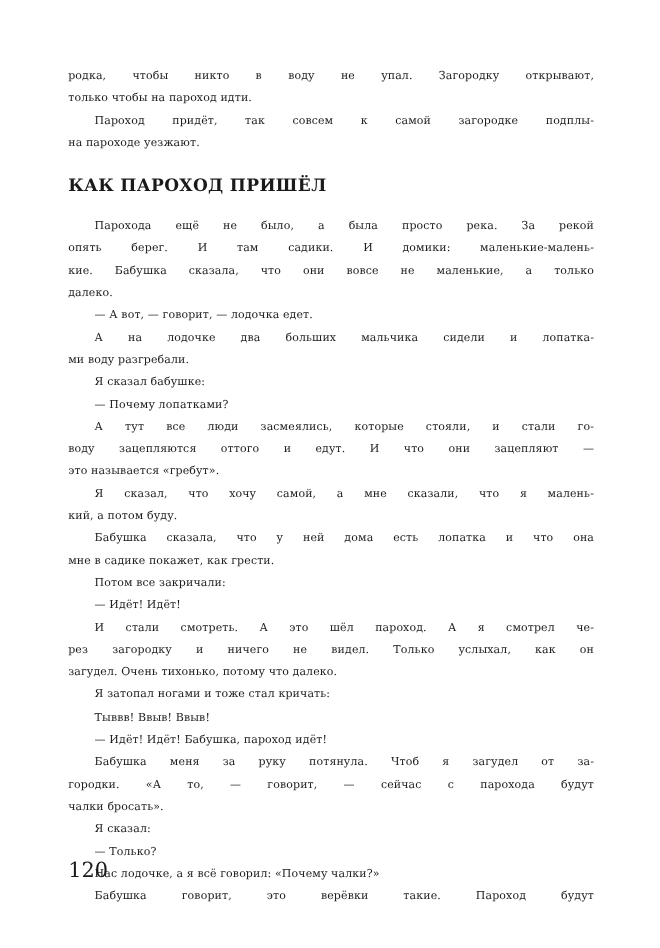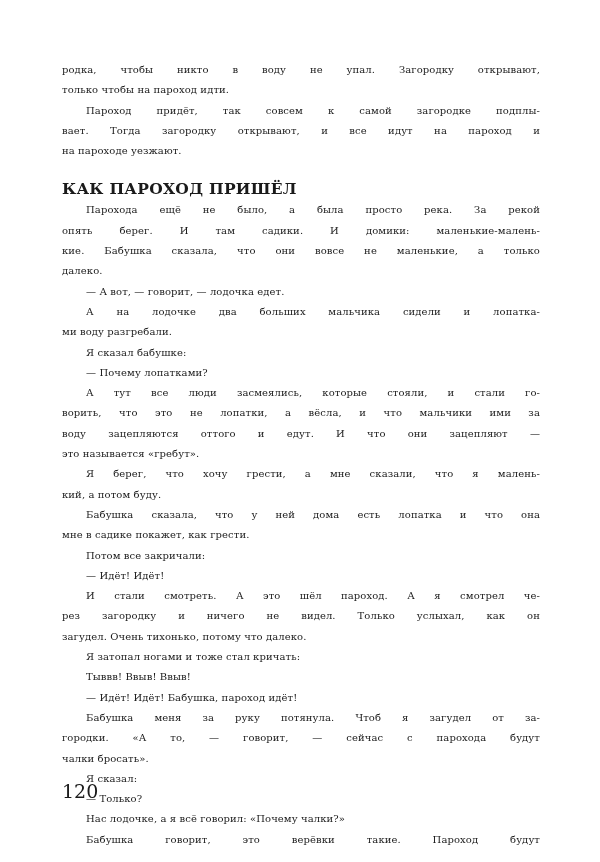--- a/index.html
+++ b/index.html
@@ -9,52 +9,50 @@
   }
   .page { position: absolute; left: 62px; top: 60px; width: 478px; }
   .line {
     font-size: 10px; line-height: 20.3px; height: 20.3px; white-space: nowrap;
     text-align: justify; text-align-last: justify; letter-spacing: 0.1px;
   }
   .line.last { text-align-last: left; }
   .line.indent { padding-left: 24px; }
   .heading {
     font-family: "DejaVu Serif", "Liberation Serif", serif; font-weight: bold;
-    font-size: 15.5px; line-height: 20px; margin-top: 18px; margin-bottom: 1px;
+    font-size: 15.5px; line-height: 20px; margin-top: 18px; margin-bottom: 17px;
     letter-spacing: 0.3px;
   }
   .pagenum { position: absolute; left: 62px; top: 780px; font-size: 19px; }
 </style>
 </head>
 <body>
 
 <div class="page">
   <div id="intro">
       <div class="line">родка, чтобы никто в воду не упал. Загородку открывают,</div>
       <div class="line last">только чтобы на пароход идти.</div>
       <div class="line indent">Пароход придёт, так совсем к самой загородке подплы-</div>
-      <div class="line">вает. Тогда загородку открывают, и все идут на пароход и</div>
       <div class="line last">на пароходе уезжают.</div>
     </div>
   <div class="heading">КАК ПАРОХОД ПРИШЁЛ</div>
   <div id="body">
       <div class="line indent">Парохода ещё не было, а была просто река. За рекой</div>
       <div class="line">опять берег. И там садики. И домики: маленькие-малень-</div>
       <div class="line">кие. Бабушка сказала, что они вовсе не маленькие, а только</div>
       <div class="line last">далеко.</div>
       <div class="line indent last">— А вот, — говорит, — лодочка едет.</div>
       <div class="line indent">А на лодочке два больших мальчика сидели и лопатка-</div>
       <div class="line last">ми воду разгребали.</div>
       <div class="line indent last">Я сказал бабушке:</div>
       <div class="line indent last">— Почему лопатками?</div>
       <div class="line indent">А тут все люди засмеялись, которые стояли, и стали го-</div>
-      <div class="line">ворить, что это не лопатки, а вёсла, и что мальчики ими за</div>
       <div class="line">воду зацепляются оттого и едут. И что они зацепляют —</div>
       <div class="line last">это называется «гребут».</div>
-      <div class="line indent">Я берег, что хочу грести, а мне сказали, что я малень-</div>
+      <div class="line indent">Я сказал, что хочу самой, а мне сказали, что я малень-</div>
       <div class="line last">кий, а потом буду.</div>
       <div class="line indent">Бабушка сказала, что у ней дома есть лопатка и что она</div>
       <div class="line last">мне в садике покажет, как грести.</div>
       <div class="line indent last">Потом все закричали:</div>
       <div class="line indent last">— Идёт! Идёт!</div>
       <div class="line indent">И стали смотреть. А это шёл пароход. А я смотрел че-</div>
       <div class="line">рез загородку и ничего не видел. Только услыхал, как он</div>
       <div class="line last">загудел. Очень тихонько, потому что далеко.</div>
       <div class="line indent last">Я затопал ногами и тоже стал кричать:</div>
       <div class="line indent last">Тыввв! Ввыв! Ввыв!</div>

